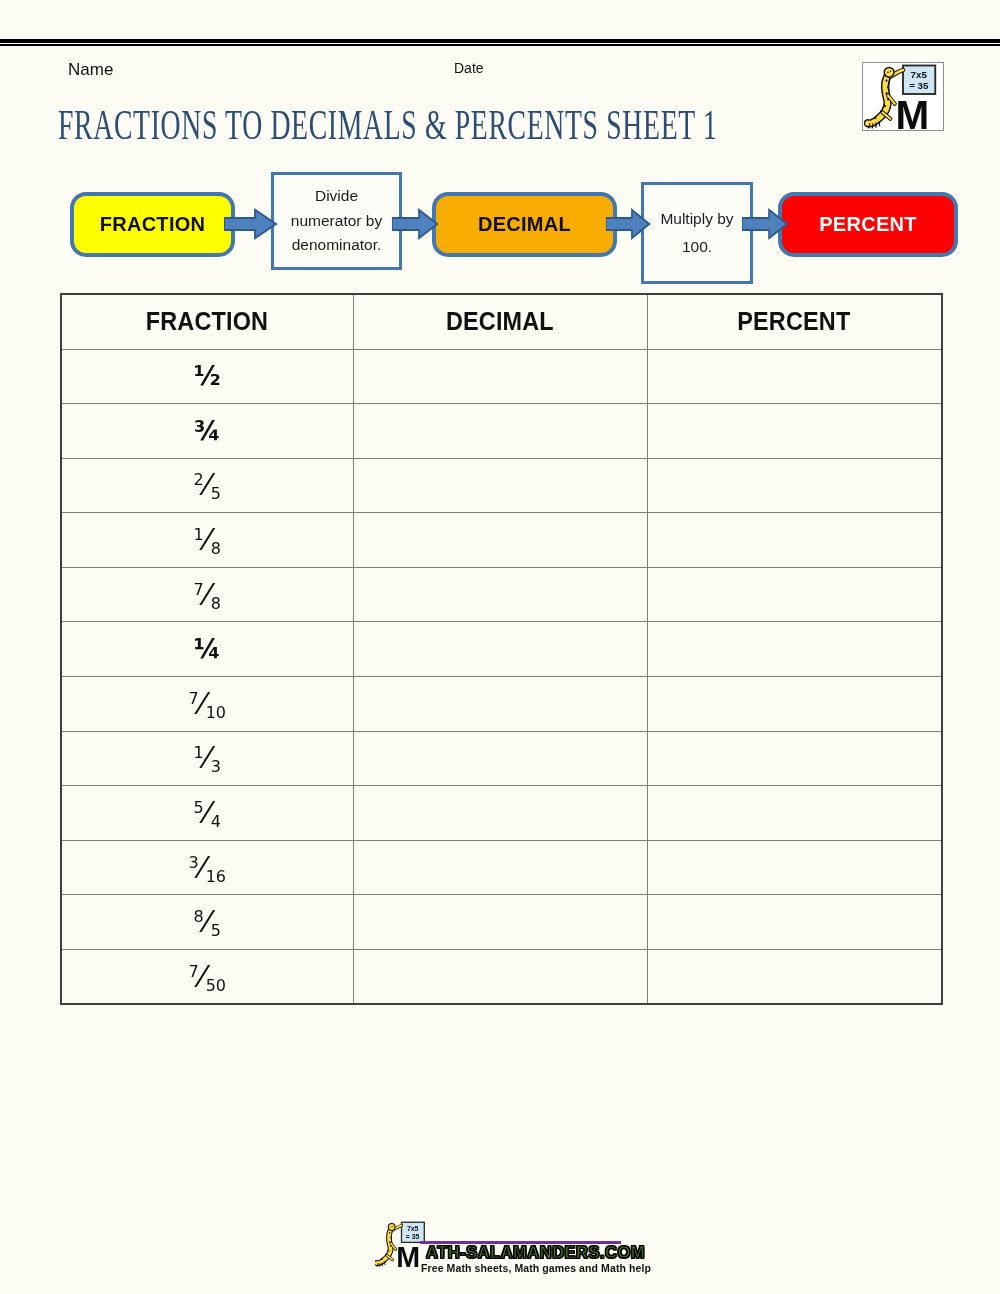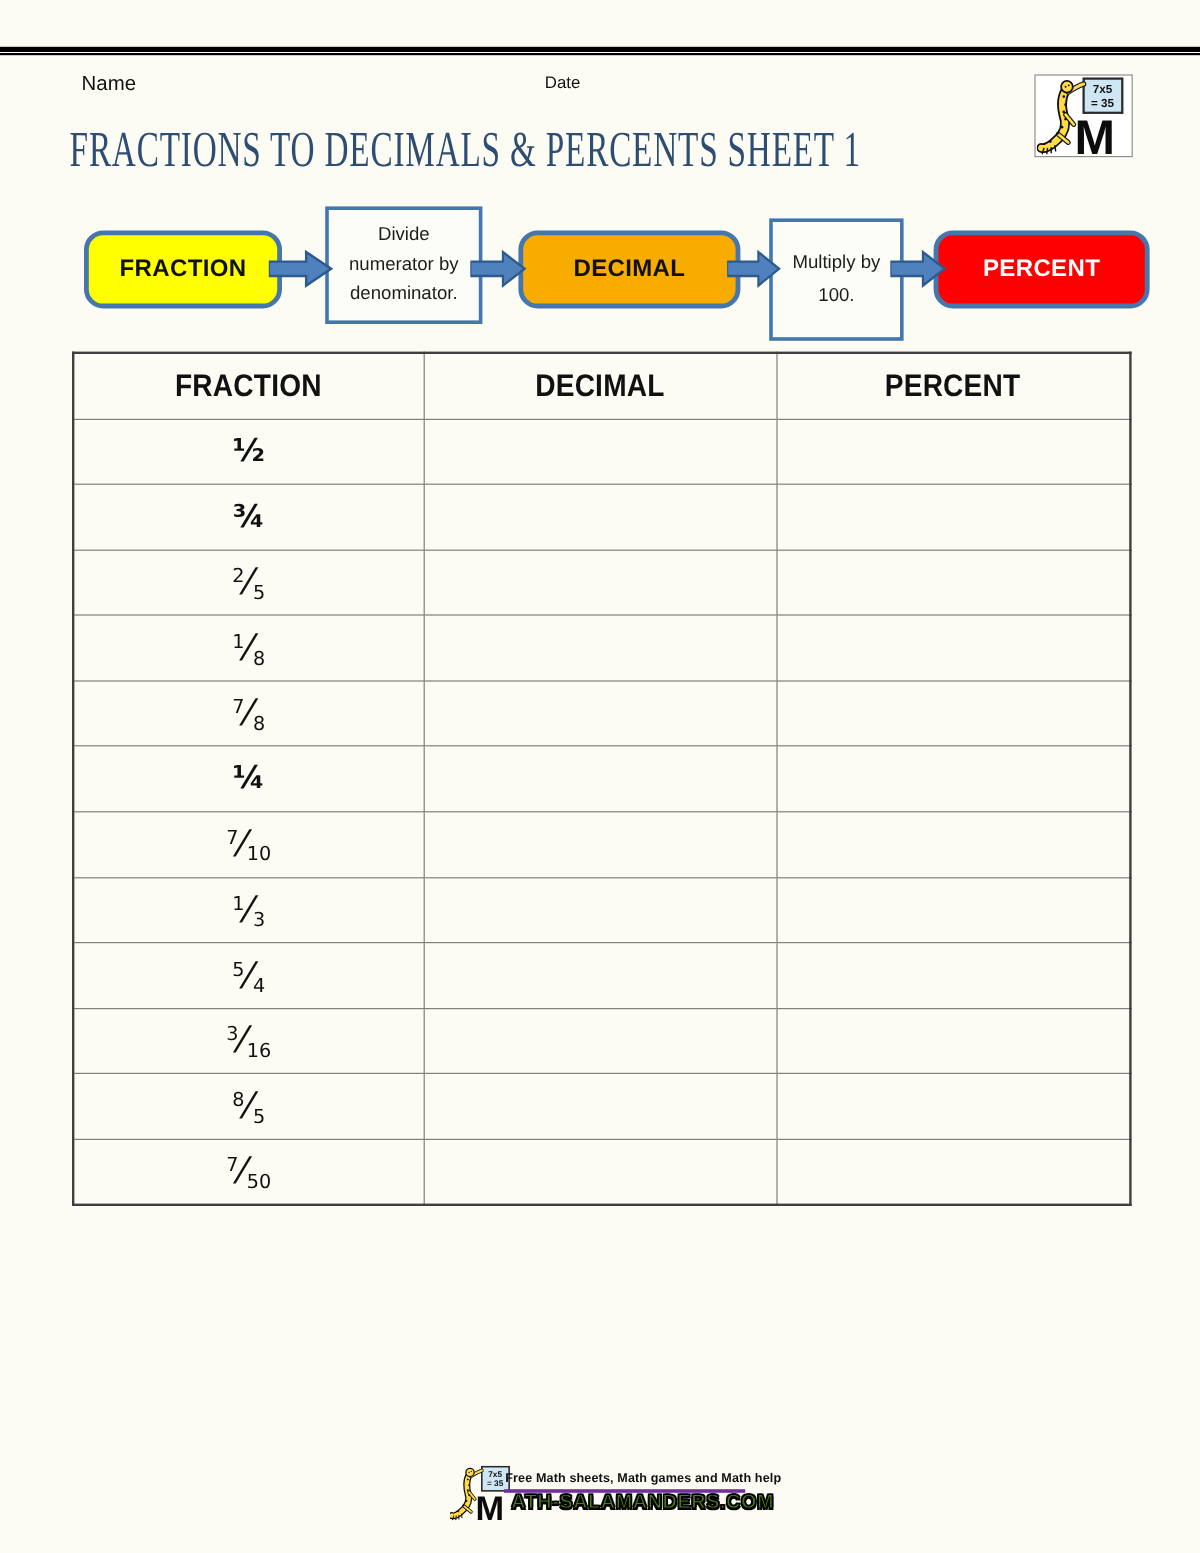--- a/index.html
+++ b/index.html
@@ -84,21 +84,21 @@
   .worksheet-table td{height:54.6px;}
   .fraction-cell{font-family:"DejaVu Sans", sans-serif;}
   .vulgar{font-size:26px;font-weight:bold;}
   .frac{font-family:"DejaVu Sans", sans-serif;white-space:nowrap;text-align:right;}
   .frac-num{font-size:16px;vertical-align:11px;}
   .frac-slash{font-size:30px;vertical-align:1px;margin:0 1px;}
   .frac-den{font-size:16px;vertical-align:-3px;}
 
   
   .footer-sala{position:absolute;left:375px;top:1221px;width:53px;height:47px;}
-  .tagline{position:absolute;left:421px;top:1226px;font-size:10.5px;font-weight:bold;letter-spacing:0.1px;}
+  .tagline{position:absolute;left:421px;top:1262px;font-size:10.5px;font-weight:bold;letter-spacing:0.1px;}
   .purple-rule{position:absolute;left:420px;top:1241px;width:201px;height:2.5px;background:var(--rule-color);}
   .site-name{
     position:absolute;left:426px;top:1243px;
     font-family:Liberation Sans, sans-serif;
     font-size:16.5px;font-weight:bold;letter-spacing:0.5px;
     color:#4d7c0f;
     -webkit-text-stroke:1px #000;
     text-shadow:-1px -1px 0 #000,1px -1px 0 #000,-1px 1px 0 #000,1px 1px 0 #000;
     white-space:nowrap;
   }

